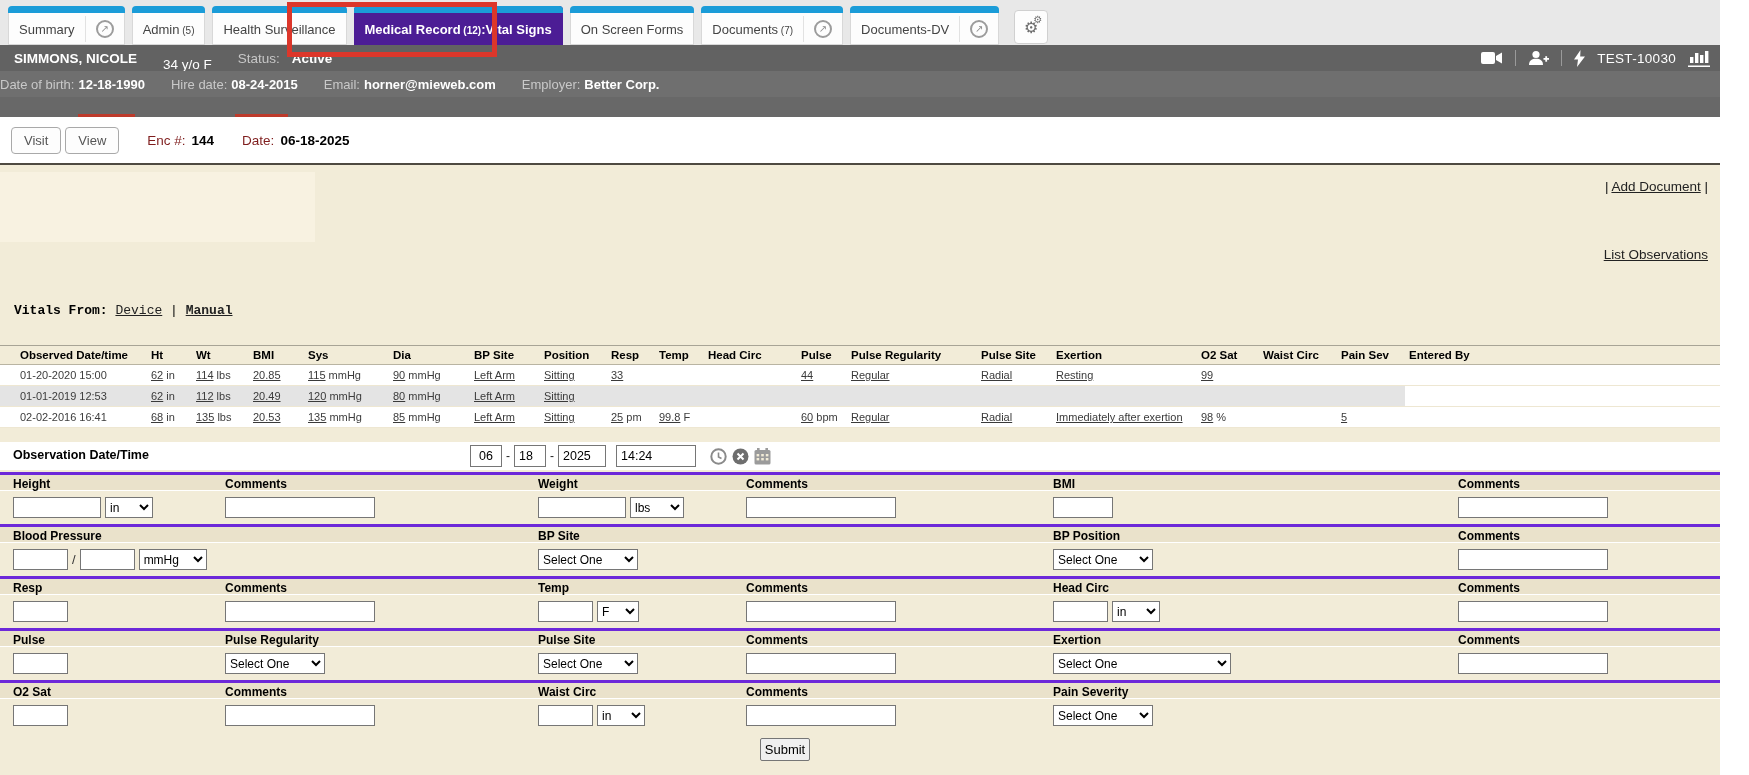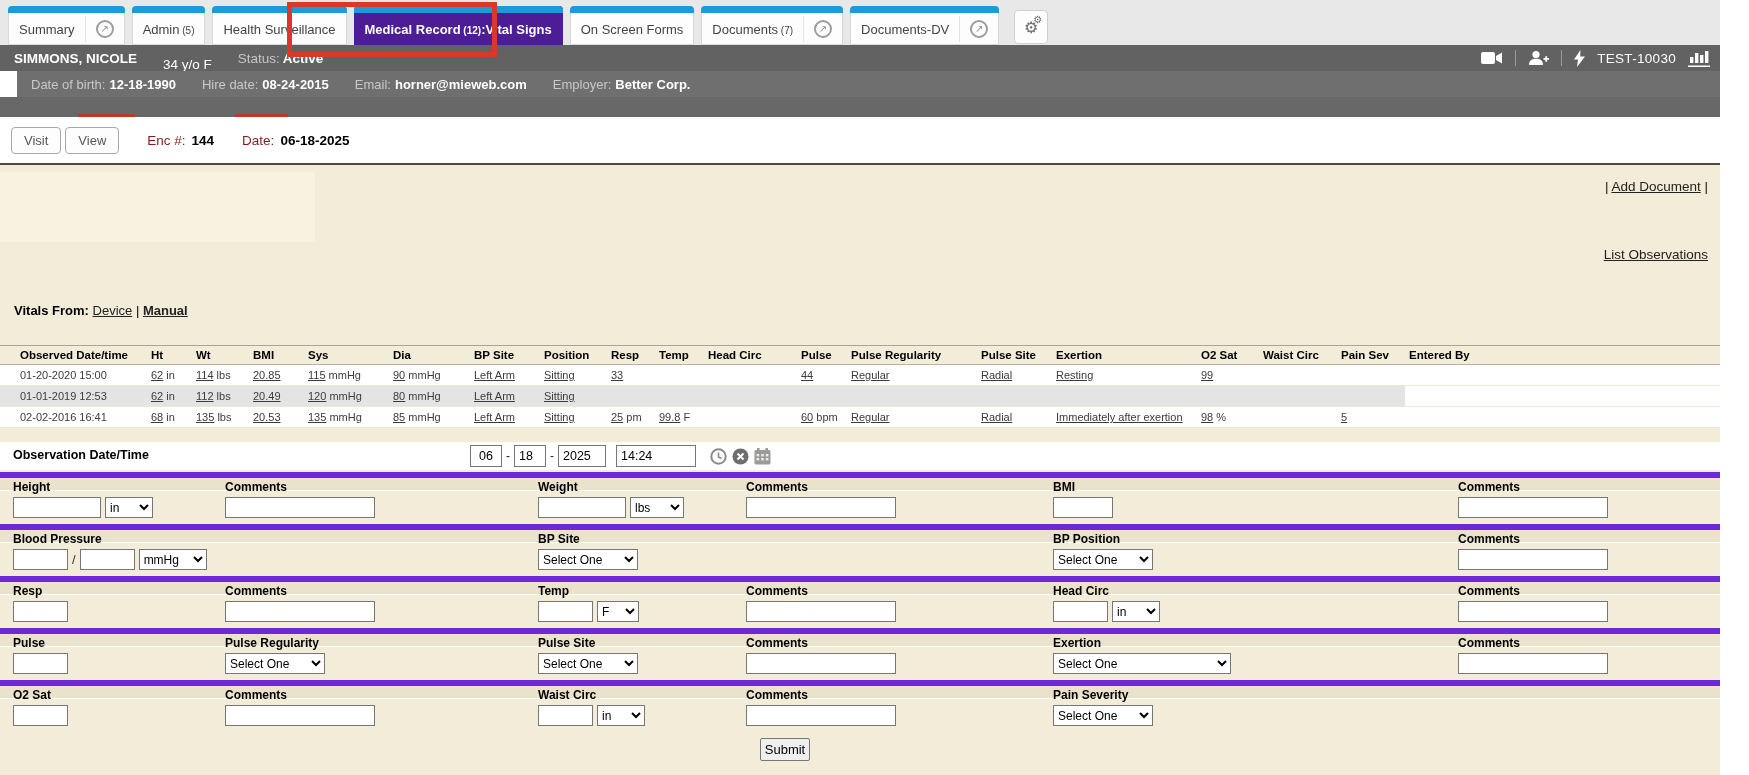--- a/index.html
+++ b/index.html
@@ -27,49 +27,49 @@
   
   .redbox { position:absolute; left:287px; top:2px; width:210px; height:55px; border:5px solid #dc372b; z-index:30; pointer-events:none; }
   .redmark { position:absolute; height:3px; background:#bd3a2b; bottom:1px; z-index:30; }
 
   
   .bar1 { position:absolute; left:0; top:45px; width:100%; height:26px; background:#626262; color:#fff;
           display:flex; align-items:center; font-size:13.5px; }
   .bar1 .name { font-weight:bold; margin-left:14px; }
   .bar1 .agesex { margin-left:26px;margin-top:12px; }
   .bar1 .lbl { color:#c7c7c7; margin-left:26px; }
-  .bar1 .val { font-weight:bold; margin-left:3px; }
+  .bar1 .val { font-weight:bold; margin-left:12px; }
   .bar1-right { margin-left:auto; margin-right:10px; display:flex; align-items:center; gap:12px; }
   .bar1-right .div { width:1px; height:16px; background:#9a9a9a; }
   .bar1-right svg { display:block; cursor:pointer; }
   .pid { font-size:13.5px; letter-spacing:.3px; }
 
-  .bar2 { position:absolute; left:17px; top:71px; width:100%; height:26px; background:#6f6f6f; color:#fff;
-          display:flex; align-items:center; font-size:13px; gap:26px; padding-left:14px; }
+  .bar2 { position:absolute; left:0; top:71px; width:100%; height:26px; background:#6f6f6f; color:#fff;
+          display:flex; align-items:center; font-size:13px; gap:26px; }
   .bar2 .pair .lbl { color:#c9c9c9; }
   .bar2 .pair .val { color:#fff; font-weight:bold; margin-left:4px; }
 
   .bar3 { position:absolute; left:0; top:97px; width:100%; height:20px; background:#686868; }
 
   
   .toolbar { position:absolute; left:0; top:117px; width:100%; height:46px; background:#fff;
              display:flex; align-items:center; font-size:13.5px; color:#444; }
   .tbtn { height:27px; padding:0 12px; margin-left:11px; border:1px solid #a9a9a9; border-radius:4px;
           background:#fdfdfd; color:#555; font-size:13px; font-family:inherit; cursor:pointer; }
   .toolbar .lbl { margin-left:28px; color:#7f1d1d; }
   .toolbar .val { margin-left:6px; color:#000; font-weight:bold; }
 
   
   .content { position:absolute; left:0; top:163px; width:100%; height:612px; background:#f2ecd8;
              border-top:2px solid #4e4a41; font-size:12px; color:#222; }
   .lightbox { position:absolute; left:0; top:7px; width:315px; height:70px; background:#f8f2e1; }
   .adddoc { position:absolute; right:12px; top:14px; font-size:13.5px; color:#111; }
   .listobs { position:absolute; right:12px; top:82px; font-size:13.5px; }
   a.lnk { color:#222; text-decoration:underline; cursor:pointer; }
-  .vitalsfrom { position:absolute; left:14px; top:138px; font-size:13px; color:#000; }
+  .vitalsfrom { position:absolute; left:14px; top:138px; font-size:13px; color:#000;font-family:Liberation Mono, monospace; }
   .vitalsfrom b { font-weight:bold; }
   .vitalsfrom .b { font-weight:bold; }
 
   
   table.vt { position:absolute; left:0; top:180px; width:1738px; border-collapse:collapse; table-layout:fixed;
              font-size:11px; }
   table.vt th { text-align:left; font-size:11.5px; font-weight:bold; color:#000; padding:3px 4px 3px 4px;
                 border-top:1px solid #a8a496; border-bottom:1px solid #b9b4a2; white-space:nowrap; }
   table.vt th:first-child, table.vt td:first-child { padding-left:20px; }
   table.vt td { padding:3px 4px; white-space:nowrap; background:#fff; color:#3c3c3c; border-bottom:1px solid #eee7d2; height:21px; }
@@ -79,21 +79,21 @@
   
   .formwrap { position:absolute; left:0; top:277px; width:100%; }
   .obsrow { background:#fff; height:28px; position:relative; margin-bottom:2px; }
   .obsrow .olabel { position:absolute; left:13px; top:6px; font-weight:bold; font-size:12.5px; color:#000; }
   .obsrow .dates { position:absolute; left:470px; top:3px; display:flex; align-items:center; gap:4px; }
   .din { height:22px; border:1px solid #767676; font-size:12.5px; padding:0 4px; font-family:inherit; background:#fff; }
   .dticons { display:flex; align-items:center; gap:5px; margin-left:10px; }
   .dticons svg { display:block; cursor:pointer; }
 
   .fgroup .flabels { display:grid; grid-template-columns:212px 313px 208px 307px 405px 1fr;
-                     background:#eae2cb; border-top:6px solid #6d28d9; border-bottom:1px solid #fff; height:19px; }
+                     background:#eae2cb; border-top:3px solid #6d28d9; border-bottom:1px solid #fff; height:19px; }
   .fgroup .flabels span { padding-left:13px; font-weight:bold; font-size:12px; color:#000; line-height:18px; white-space:nowrap; }
   .fgroup .finputs { display:grid; grid-template-columns:212px 313px 208px 307px 405px 1fr; height:33px; align-items:center; }
   .fgroup .fcell { padding-left:13px; display:flex; align-items:center; gap:4px; white-space:nowrap; }
   .ti { height:21px; border:1px solid #767676; background:#fff; font-size:12px; padding:0 3px; font-family:inherit; }
   select.si { height:21px; border:1px solid #767676; background:#fff; font-size:12px; font-family:inherit; }
   .slash { font-size:13px; color:#333; }
 
   .submitrow { width:1570px; text-align:center; margin-top:6px; }
   .submit { height:23px; padding:0 4px; border:1px solid #767676; background:#efefef; font-size:13px;
             font-family:inherit; border-radius:2px; cursor:pointer; }

